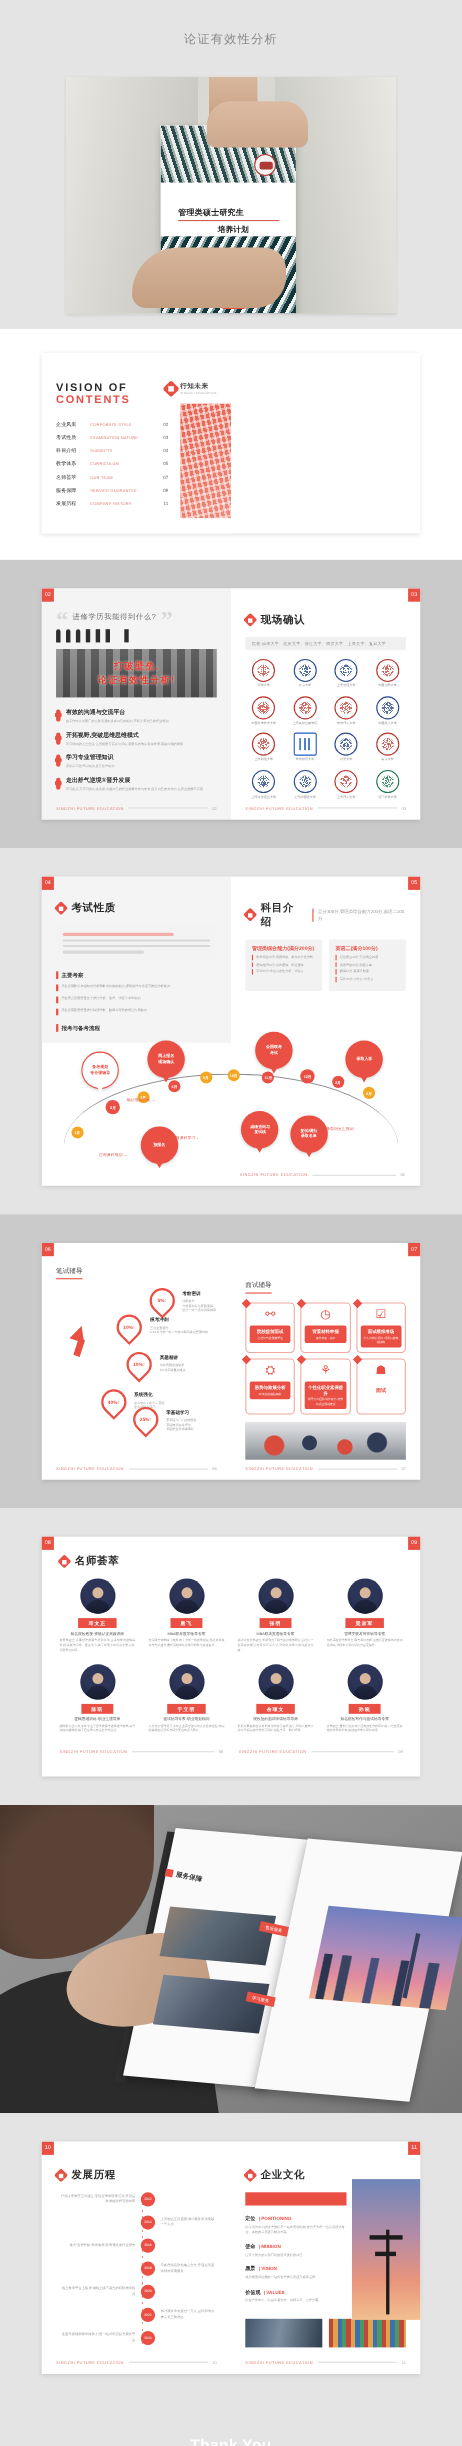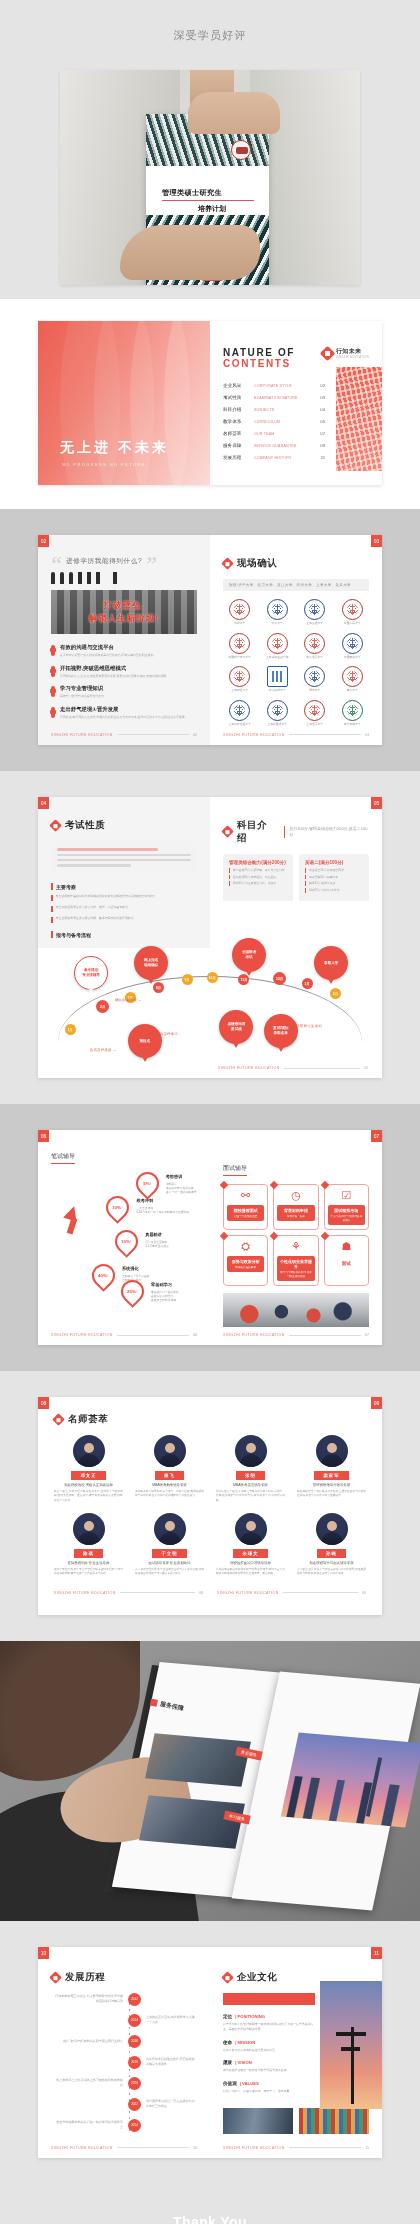--- a/index.html
+++ b/index.html
@@ -450,21 +450,21 @@
     position: absolute; left: 0; right: 0; top: 30px; text-align: center;
     color: #fff; font-size: 14px; font-weight: bold; letter-spacing: .4px;
   }
 </style>
 </head>
 <body>
 
 <div class="page">
 
   <div class="header">
-    <div class="header-title">深受学员好评</div>
+    <div class="header-title">论证有效性分析</div>
   </div>
 
   <div class="band band-lite" style="padding:0 0 14px;">
     <div class="cover-wrap">
       <div class="cover-photo">
         <div class="shirt-l"></div>
         <div class="shirt-r"></div>
         <div class="neck"></div>
         <div class="booklet">
           <div class="bk-top"></div>
@@ -475,32 +475,24 @@
           <div class="bk-bot"></div>
         </div>
         <div class="hand-top"></div>
         <div class="hand-bot"></div>
       </div>
     </div>
   </div>
 
   <div class="band band-white" style="padding:22px 0 24px;">
     <div class="spread">
-      <div class="toc-left">
-        <div class="wave w1"></div>
-        <div class="wave w2"></div>
-        <div class="wave w3"></div>
-        <div class="wave w4"></div>
-        <div class="toc-slogan">无上进 不未来</div>
-        <div class="toc-slogan-en">NO PROGRESS NO FUTURE</div>
-      </div>
       <div class="pg pg-right" style="padding-top:26px;">
         <div class="toc-head-row">
           <div>
-            <div class="toc-h1">NATURE  OF</div>
+            <div class="toc-h1">VISION  OF</div>
             <div class="toc-h2">CONTENTS</div>
           </div>
           <div class="brand">
             <div class="brand-mark"></div>
             <div>
               <div class="brand-txt">行知未来</div>
               <div class="brand-sub">XINGZHI EDUCATION</div>
             </div>
           </div>
         </div>
@@ -560,21 +552,21 @@
             <i class="stick f"></i>
             <i class="stick f"></i>
           <i class="stick"></i>
             <i class="stick"></i>
             <i class="stick"></i>
           <i class="stick" style="margin-left:8px"></i>
         </div>
         <div class="crowd">
           <div class="crowd-cap">
             <span>打破壁垒,</span>
-            <span>解锁人生新阶段!</span>
+            <span>论证有效性分析!</span>
           </div>
         </div>
         <div id="s3-bullets">
             <div class="bullet-row">
               <span class="pin"></span>
               <div>
                 <div class="b-title">有效的沟通与交流平台</div>
                 <div style="font-size: 2.9px; color: rgb(160, 160, 160); line-height: 1.6;">在工作中认识更广的人脉资源来提高自己的能力,不断完善自己的职业规划</div>
               </div>
             </div>

